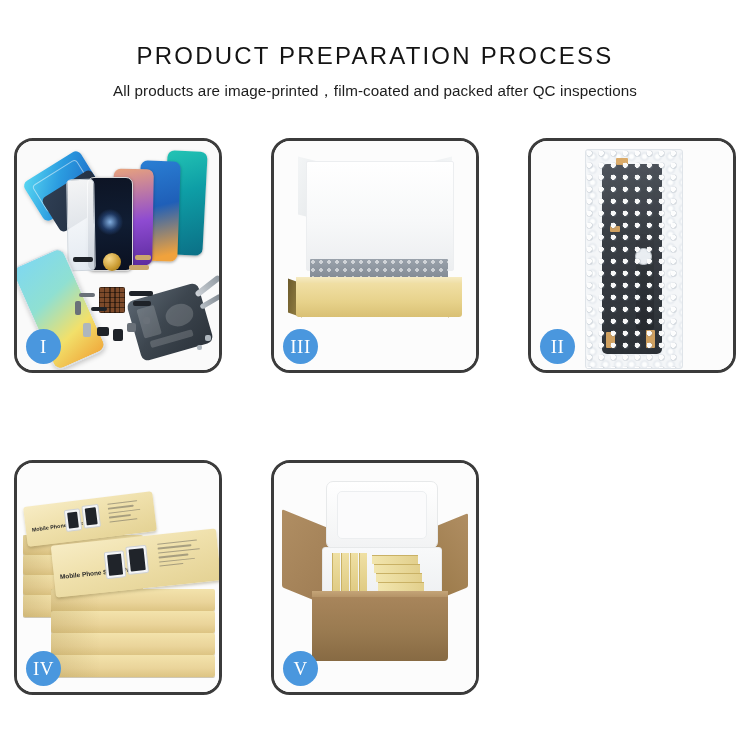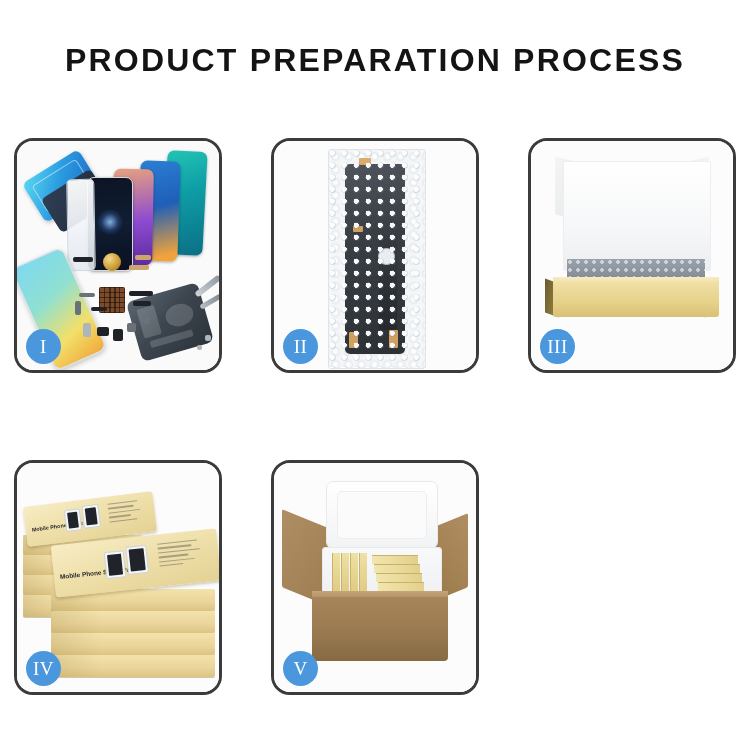--- a/index.html
+++ b/index.html
@@ -18,23 +18,23 @@
   
   .header {
     position: absolute;
     top: 0; left: 0;
     width: 750px;
     text-align: center;
   }
   .page-title {
     margin: 0;
     padding-top: 42px;
-    font-size: 32px;
+    font-size: 24px;
     letter-spacing: 2.2px;
-    font-weight: 700;
+    font-weight: 400;
     color: #141414;
     font-family: "Liberation Sans", sans-serif;
     white-space: nowrap;
   }
   .page-subtitle {
     margin: 0;
     padding-top: 11px;
     font-size: 15.2px;
     font-weight: 400;
     color: #1d1d1d;
@@ -353,20 +353,21 @@
   }
   .vi-tape {
     position:absolute; background:rgba(120,94,58,.45); border-radius:1px;
   }
 </style>
 </head>
 <body>
 
 <div class="header">
   <h1 class="page-title">PRODUCT PREPARATION PROCESS</h1>
+  <p class="page-subtitle">All products are image-printed，film-coated and packed after QC inspections</p>
 </div>
 
 <div class="grid">
 
   <div class="card">
     <div class="card-stage p1-bg">
 
       <div class="blue-film"></div>
       <div class="blue-film2"></div>
 
@@ -405,47 +406,47 @@
       <div class="prt gray" style="left:126px; top:176px; width:7px;  height:7px;"></div>
       <div class="prt lite" style="left:188px; top:194px; width:6px;  height:6px;"></div>
       <div class="prt lite" style="left:180px; top:204px; width:5px;  height:5px;"></div>
       <div class="prt dark" style="left:74px;  top:166px; width:16px; height:4px;"></div>
     </div>
     <div class="badge">I</div>
   </div>
 
   <div class="card">
     <div class="card-stage">
+      <div class="p3-foam-flapL"></div>
+      <div class="p3-foam-flapR"></div>
+      <div class="p3-foam"></div>
+      <div class="p3-inner"></div>
+      <div class="p3-box-sideL"></div>
+      <div class="p3-box-sideR"></div>
+      <div class="p3-box-lip"></div>
+      <div class="p3-box-front"></div>
+    </div>
+    <div class="badge">III</div>
+  </div>
+
+  <div class="card">
+    <div class="card-stage">
       <div class="bubble-wrap">
         <div class="wrapped-part">
           <div class="wp-neck"></div>
           <div class="wp-circ"></div>
           <div class="wp-tape" style="left:14px; top:-6px; width:12px; height:7px;"></div>
           <div class="wp-tape" style="left:8px;  top:62px; width:10px; height:6px;"></div>
           <div class="wp-tape" style="left:4px;  top:168px;width:9px;  height:16px;"></div>
           <div class="wp-tape" style="left:44px; top:166px;width:9px;  height:18px;"></div>
         </div>
         <div class="bubbles"></div>
       </div>
     </div>
     <div class="badge">II</div>
-  </div>
-
-  <div class="card">
-    <div class="card-stage">
-      <div class="p3-foam-flapL"></div>
-      <div class="p3-foam-flapR"></div>
-      <div class="p3-foam"></div>
-      <div class="p3-inner"></div>
-      <div class="p3-box-sideL"></div>
-      <div class="p3-box-sideR"></div>
-      <div class="p3-box-lip"></div>
-      <div class="p3-box-front"></div>
-    </div>
-    <div class="badge">III</div>
   </div>
 
   <div class="card">
     <div class="card-stage">
       <div class="stack">
 
         <div class="sbox" style="left:0px;  top:58px;  width:120px; height:20px;">
             <span class="side"></span>
           </div>
         <div class="sbox" style="left:0px;  top:78px;  width:120px; height:20px;">

